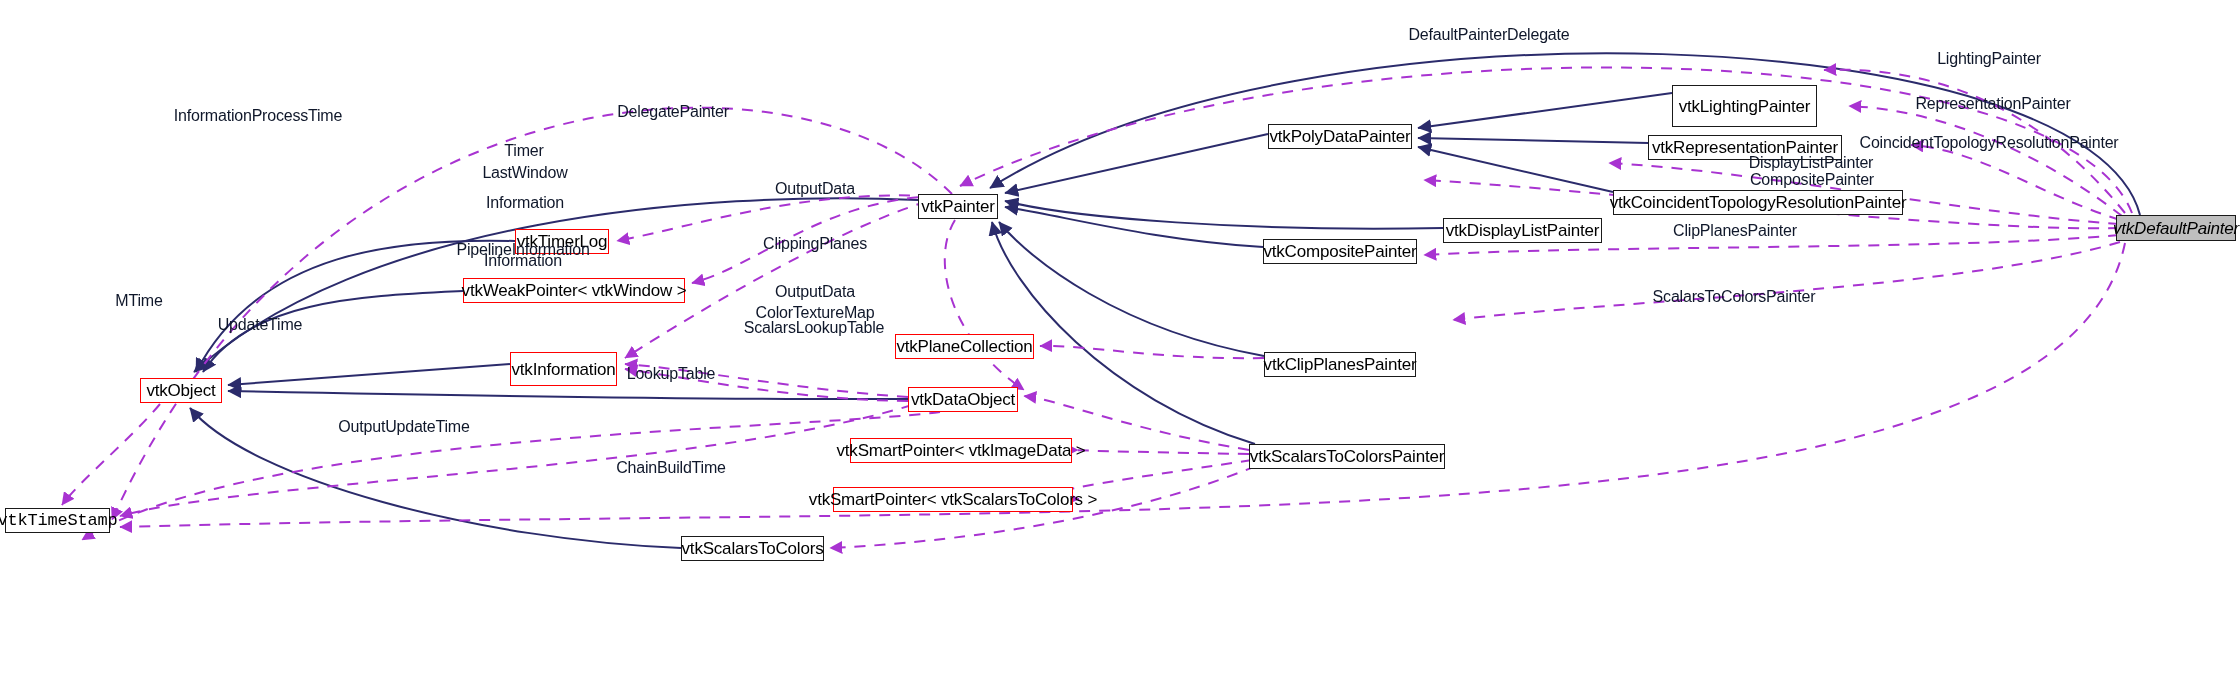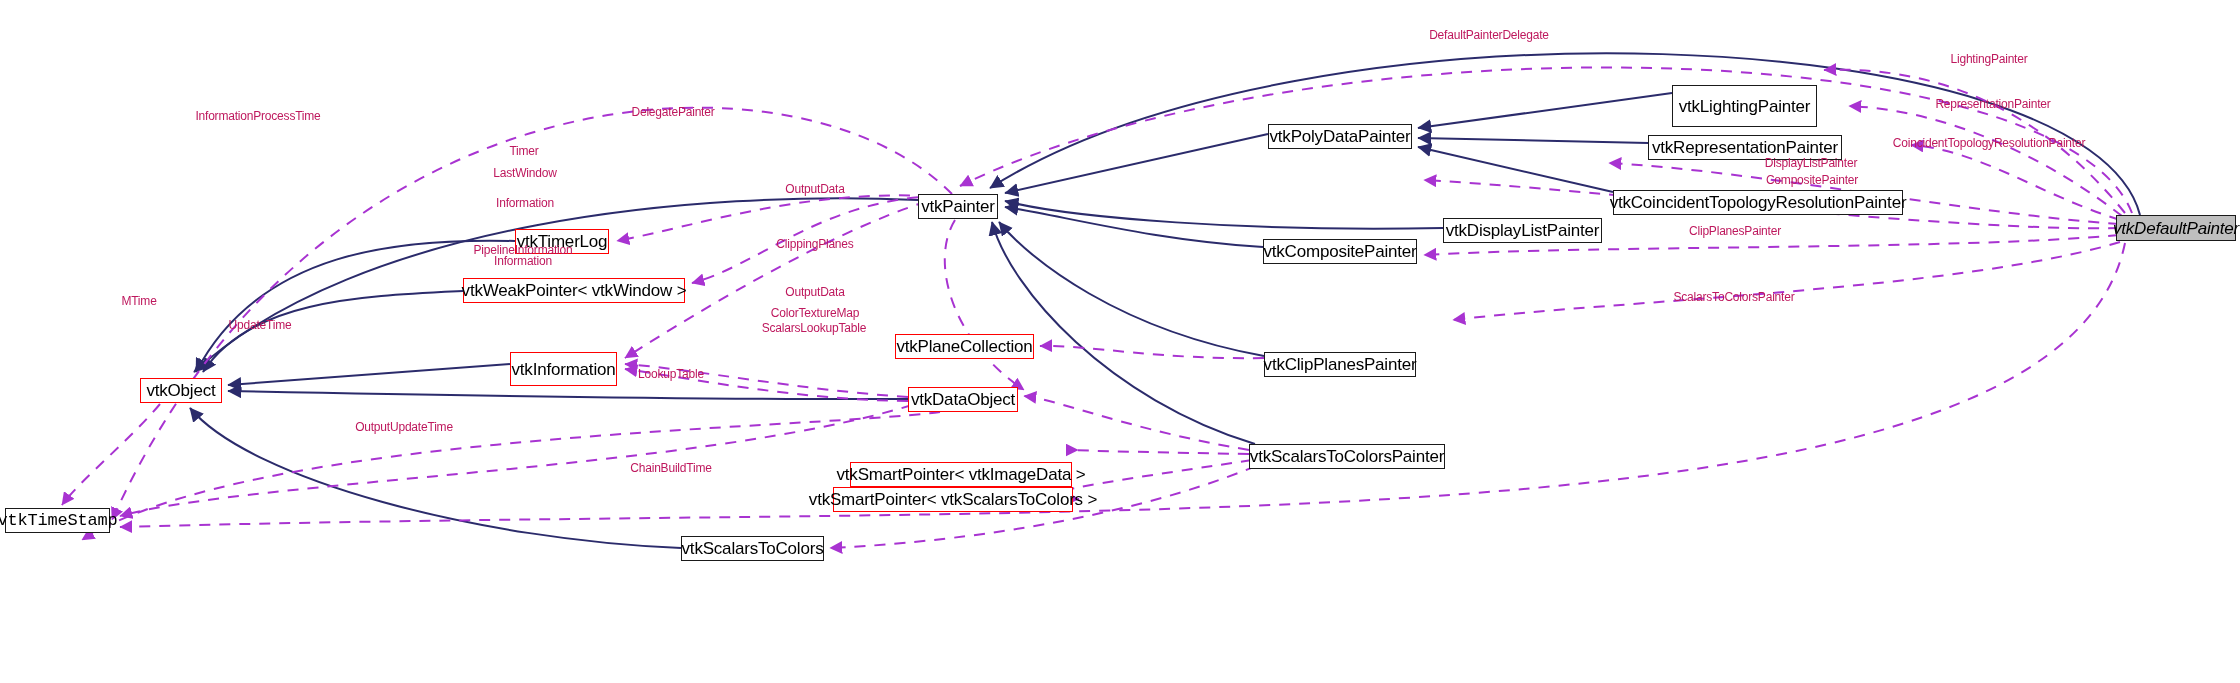--- a/index.html
+++ b/index.html
@@ -44,22 +44,22 @@
     border-color: #1a1a1a;
     border-width: 1.8px;
   }
   .node.focus {
     border-color: #1a1a1a;
     border-width: 1.8px;
     background: #bfbfbf;
   }
   .edge-label {
     position: absolute;
-    font-size: 12px;
-    color: #be185d;
+    font-size: 16px;
+    color: #0f172a;
     white-space: nowrap;
     line-height: 1;
     letter-spacing: -0.2px;
     transform: translate(-50%, -50%);
   }
 </style>
 </head>
 <body>
 
 <div id="diagram">
@@ -127,21 +127,21 @@
   </svg>
 
   <div id="node-layer">
       <div class="node black" style="left: 5px; top: 508px; width: 105px; height: 25px; font-family: Liberation Mono, monospace;">vtkTimeStamp</div>
       <div class="node " style="left: 140px; top: 378px; width: 82px; height: 25px;">vtkObject</div>
       <div class="node " style="left: 515px; top: 229px; width: 94px; height: 25px;">vtkTimerLog</div>
       <div class="node " style="left: 463px; top: 278px; width: 222px; height: 25px;">vtkWeakPointer&lt; vtkWindow &gt;</div>
       <div class="node " style="left: 510px; top: 352px; width: 107px; height: 34px;">vtkInformation</div>
       <div class="node black" style="left: 681px; top: 536px; width: 143px; height: 25px;">vtkScalarsToColors</div>
       <div class="node " style="left: 833px; top: 487px; width: 240px; height: 25px;">vtkSmartPointer&lt; vtkScalarsToColors &gt;</div>
-      <div class="node " style="left: 850px; top: 438px; width: 222px; height: 25px; margin-top: 24px;">vtkSmartPointer&lt; vtkImageData &gt;</div>
+      <div class="node " style="left: 850px; top: 438px; width: 222px; height: 25px;">vtkSmartPointer&lt; vtkImageData &gt;</div>
       <div class="node " style="left: 908px; top: 387px; width: 110px; height: 25px;">vtkDataObject</div>
       <div class="node " style="left: 895px; top: 334px; width: 139px; height: 25px;">vtkPlaneCollection</div>
       <div class="node black" style="left: 918px; top: 194px; width: 80px; height: 25px;">vtkPainter</div>
       <div class="node black" style="left: 1249px; top: 444px; width: 196px; height: 25px;">vtkScalarsToColorsPainter</div>
       <div class="node black" style="left: 1264px; top: 352px; width: 152px; height: 25px;">vtkClipPlanesPainter</div>
       <div class="node black" style="left: 1263px; top: 239px; width: 154px; height: 25px;">vtkCompositePainter</div>
       <div class="node black" style="left: 1268px; top: 124px; width: 144px; height: 25px;">vtkPolyDataPainter</div>
       <div class="node black" style="left: 1443px; top: 218px; width: 159px; height: 25px;">vtkDisplayListPainter</div>
       <div class="node black" style="left: 1613px; top: 190px; width: 290px; height: 25px;">vtkCoincidentTopologyResolutionPainter</div>
       <div class="node black" style="left: 1648px; top: 135px; width: 194px; height: 25px;">vtkRepresentationPainter</div>

